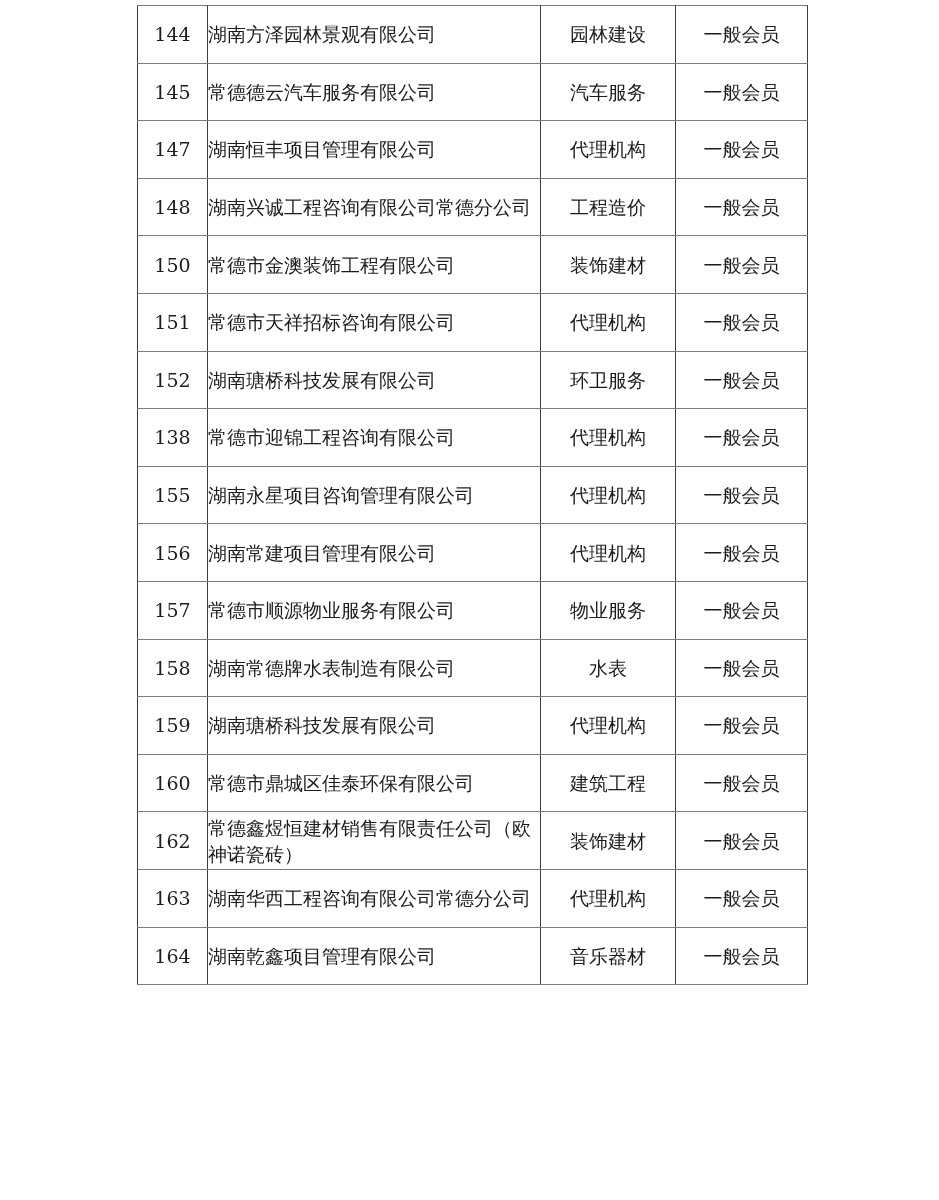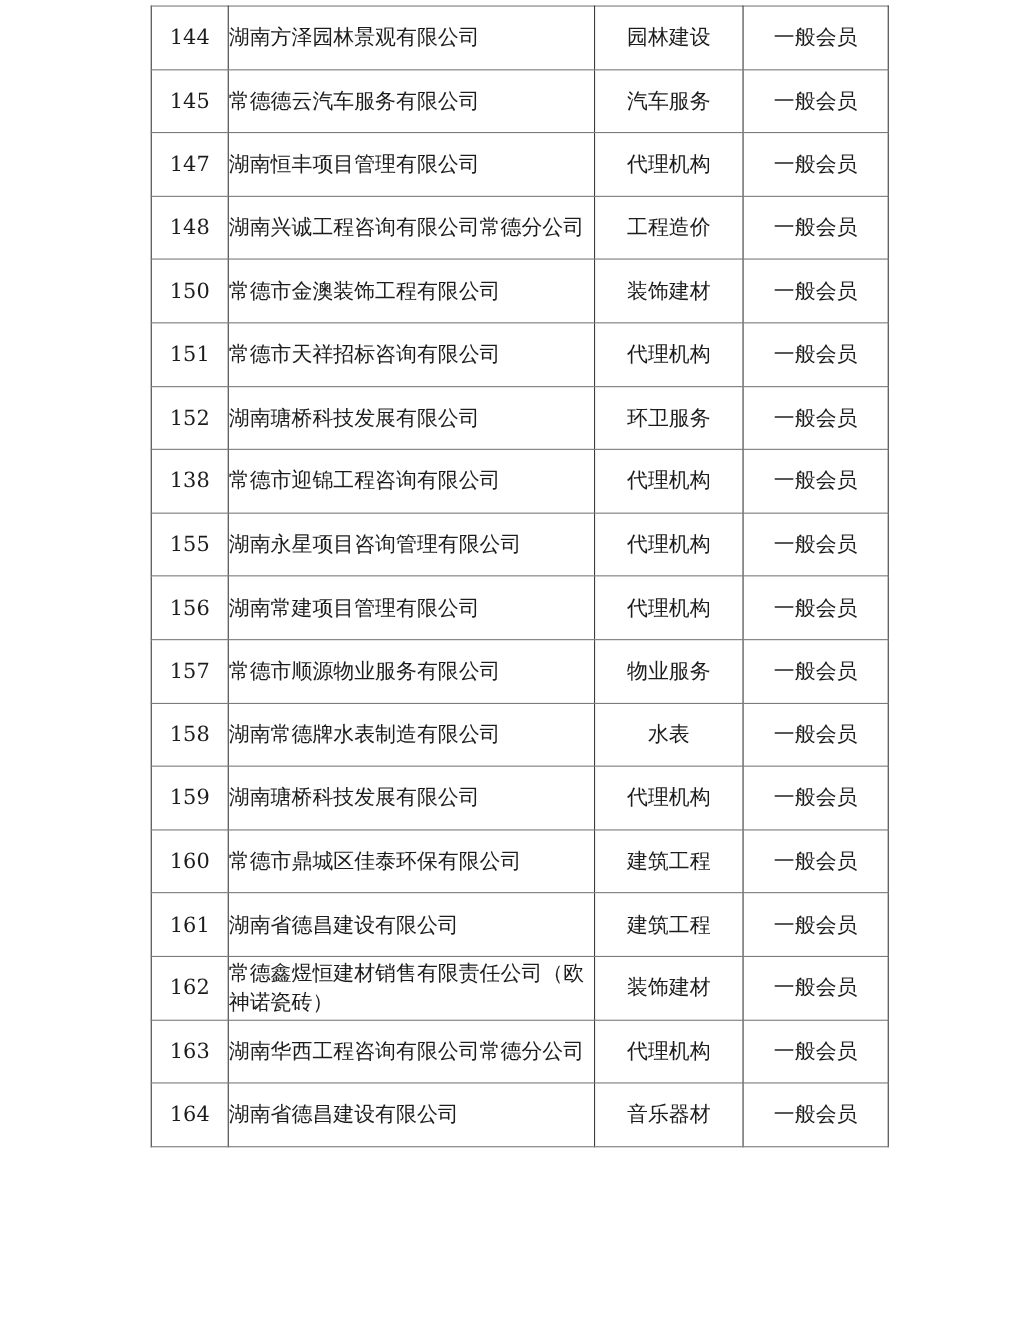--- a/index.html
+++ b/index.html
@@ -275,34 +275,20 @@
       <span>常德市鼎城区佳泰环保有限公司</span>
     </td>
     <td class="cell-category">
       <span>建筑工程</span>
     </td>
     <td class="cell-member">
       <span>一般会员</span>
     </td>
   </tr>
 
-  <tr>
-    <td class="cell-num">
-      <span>161</span>
-    </td>
-    <td class="cell-company">
-      <span>湖南省德昌建设有限公司</span>
-    </td>
-    <td class="cell-category">
-      <span>建筑工程</span>
-    </td>
-    <td class="cell-member">
-      <span>一般会员</span>
-    </td>
-  </tr>
 
   <tr>
     <td class="cell-num">
       <span>162</span>
     </td>
     <td class="cell-company">
       <span>常德鑫煜恒建材销售有限责任公司（欧神诺瓷砖）</span>
     </td>
     <td class="cell-category">
       <span>装饰建材</span>
@@ -325,21 +311,21 @@
     <td class="cell-member">
       <span>一般会员</span>
     </td>
   </tr>
 
   <tr>
     <td class="cell-num">
       <span>164</span>
     </td>
     <td class="cell-company">
-      <span>湖南省德昌建设有限公司</span>
+      <span>湖南乾鑫项目管理有限公司</span>
     </td>
     <td class="cell-category">
       <span>音乐器材</span>
     </td>
     <td class="cell-member">
       <span>一般会员</span>
     </td>
   </tr>
 </tbody>
   </table>

